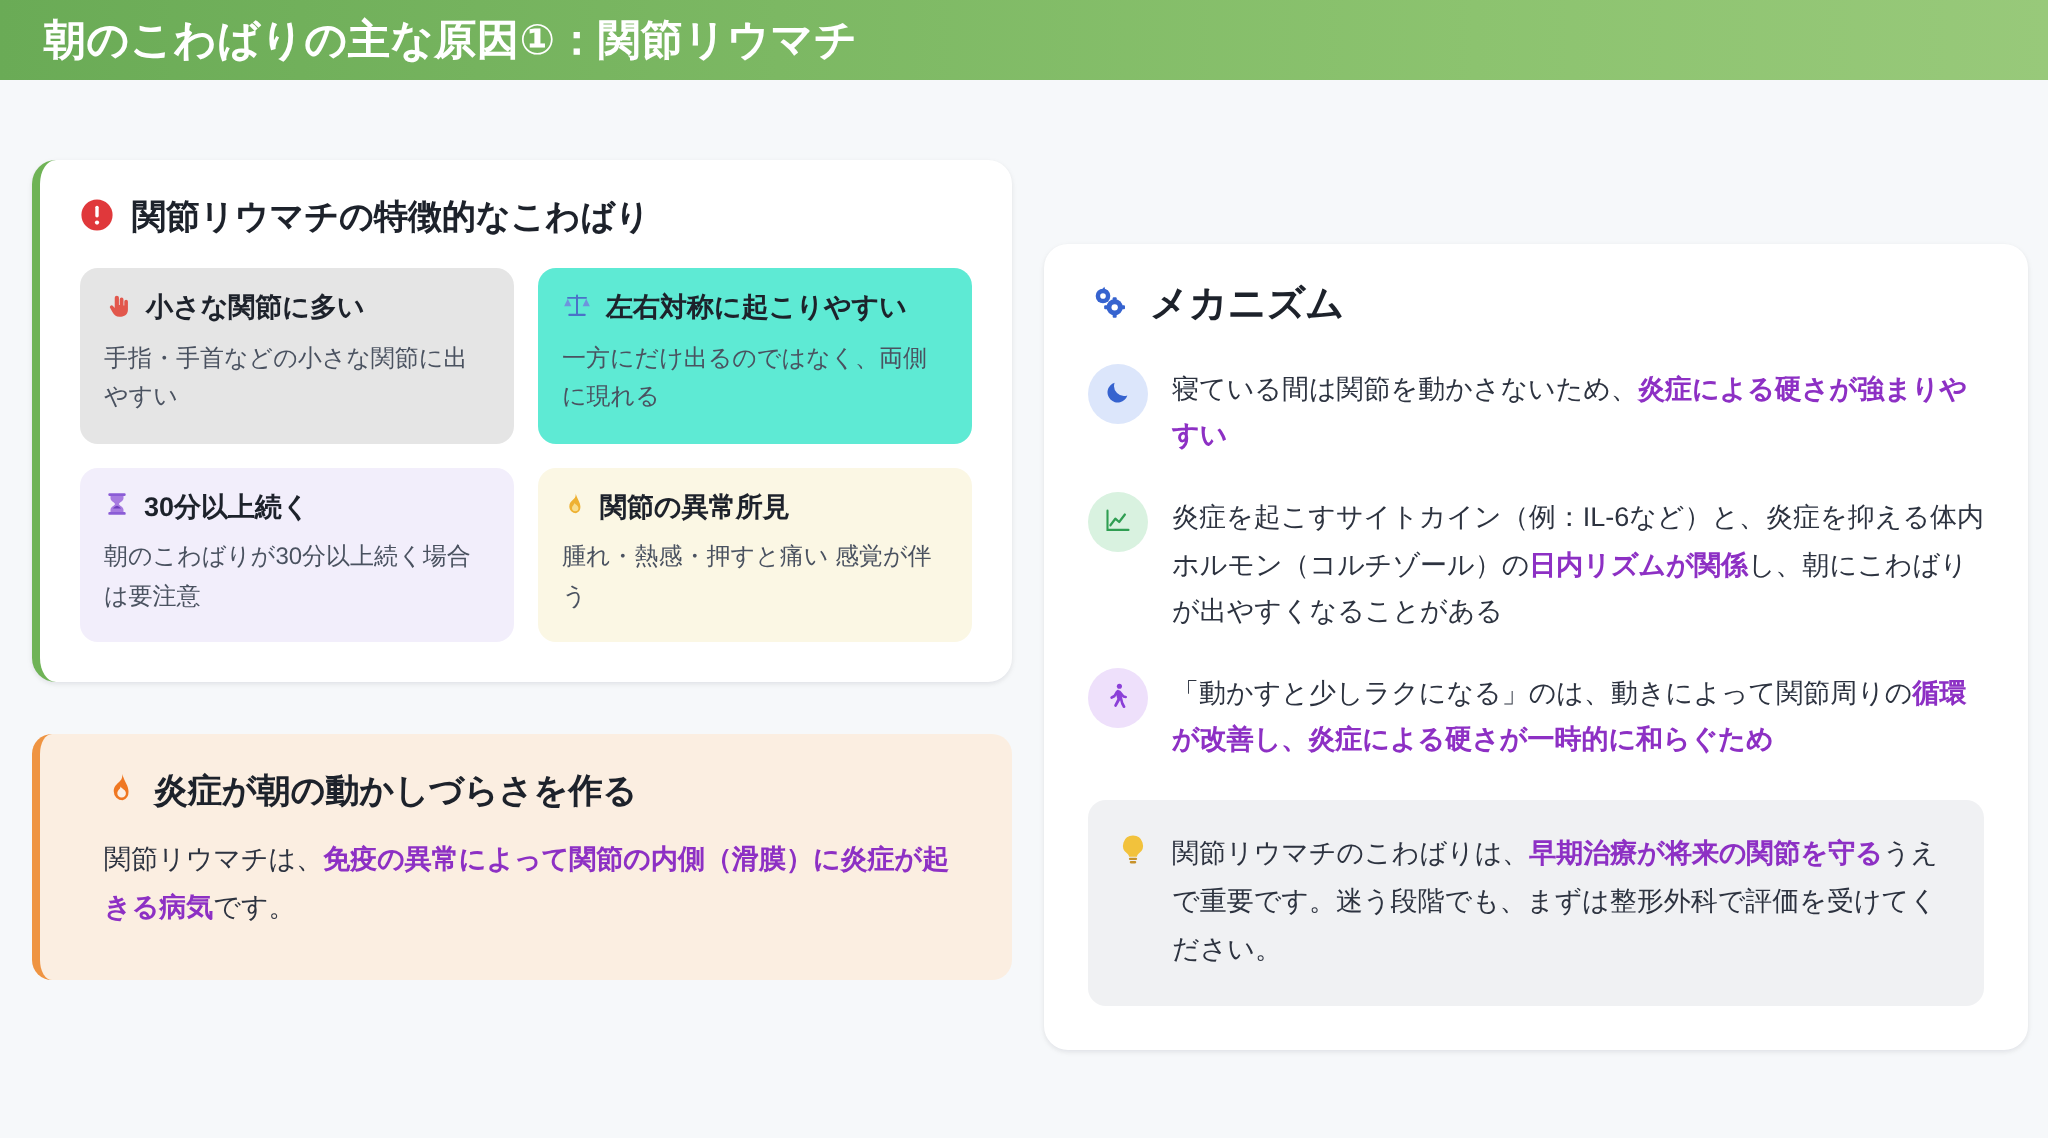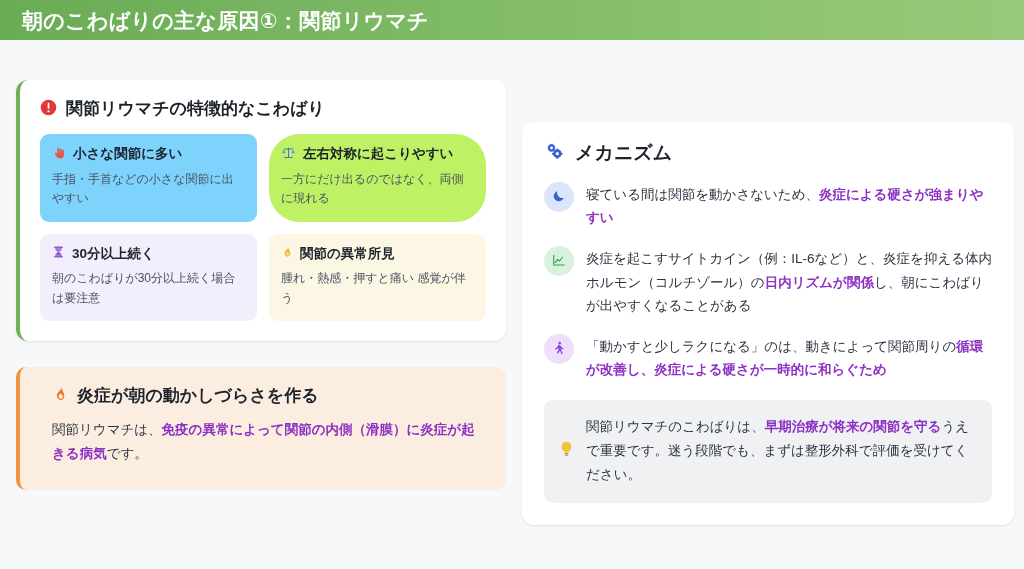--- a/index.html
+++ b/index.html
@@ -89,22 +89,22 @@
     margin-bottom: 7px;
     line-height: 1.3;
   }
   .feature-head .ic { font-size: 13px; line-height: 1; }
   .feature-desc {
     font-size: 12px;
     line-height: 1.62;
     color: #4a5260;
   }
 
-  .tone-pink   { background: #7dd3fc; }
-  .tone-blue   { background: #bef264; border-radius: 31px; }
+  .tone-pink   { background: #e5e5e5; }
+  .tone-blue   { background: #5eead4; }
   .tone-purple { background: #f2eefb; }
   .tone-cream  { background: #fbf7e4; }
 
   
   .card-inflam {
     margin-top: 26px;
     background: #fbeee1;
     border-left: 4px solid #ef9442;
     border-radius: 10px;
     padding: 18px 20px 24px 32px;
@@ -161,21 +161,20 @@
     color: #2d3340;
     padding-top: 2px;
   }
 
   
   .note-box {
     background: #f0f1f3;
     border-radius: 9px;
     padding: 15px 18px 16px 14px;
     display: flex;
-    align-items: center;
     gap: 11px;
     margin-top: 18px;
   }
   .note-icon { flex: 0 0 auto; font-size: 17px; line-height: 1; }
   .note-text {
     font-size: 13.5px;
     line-height: 1.78;
     color: #2d3340;
   }
 

